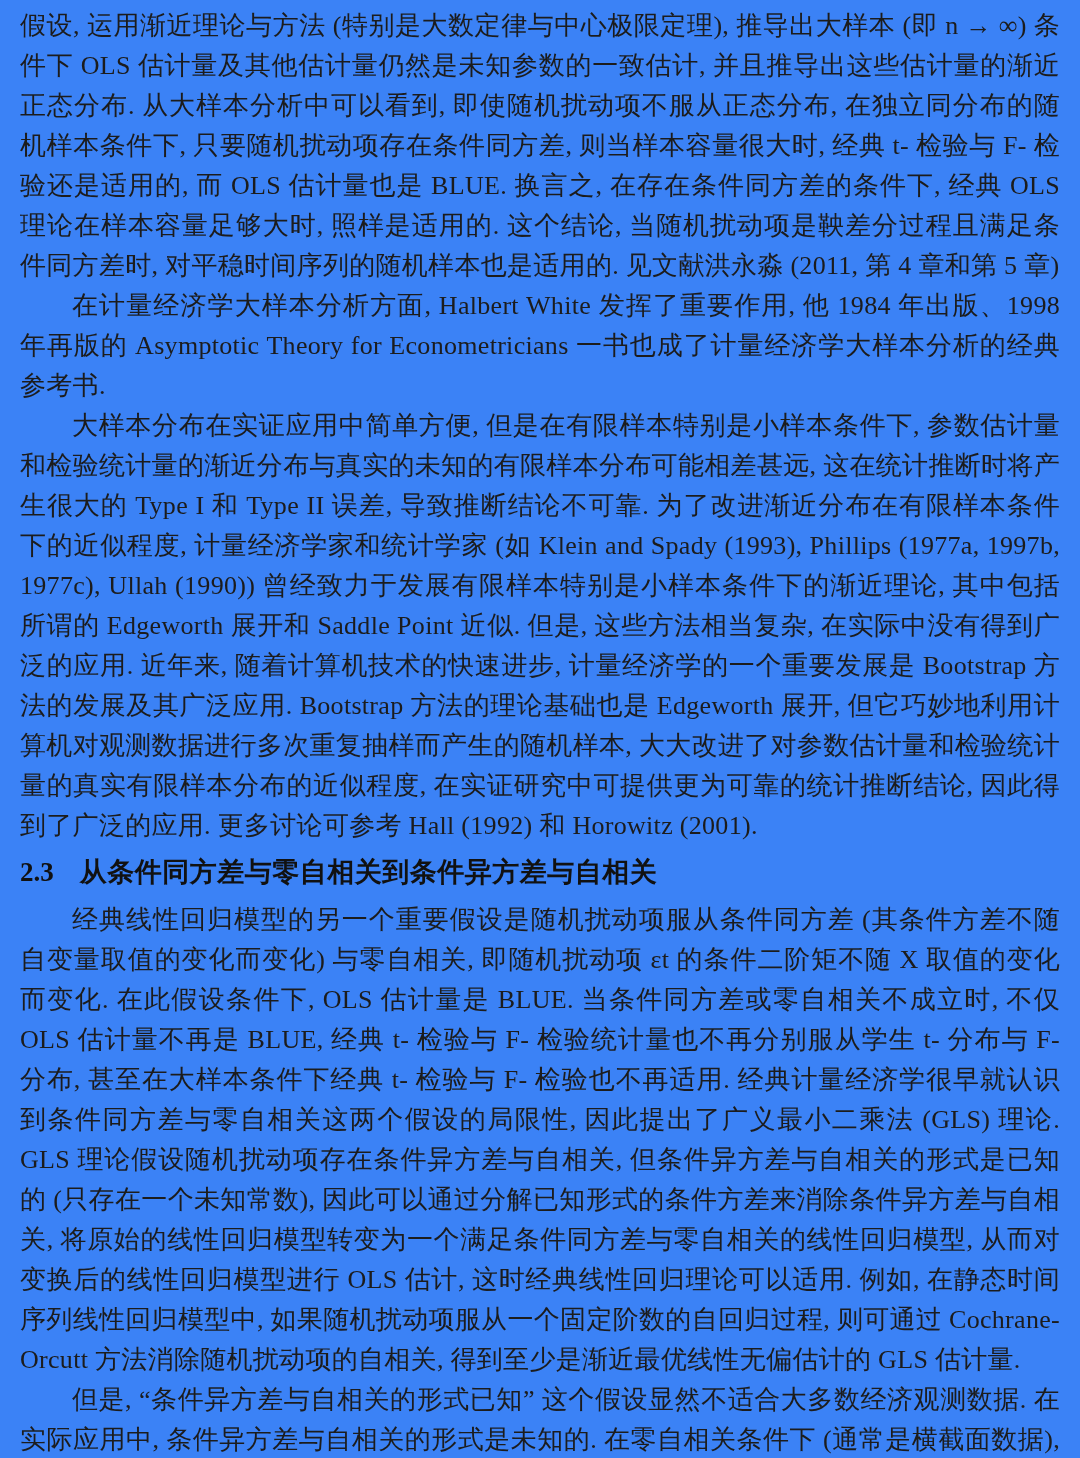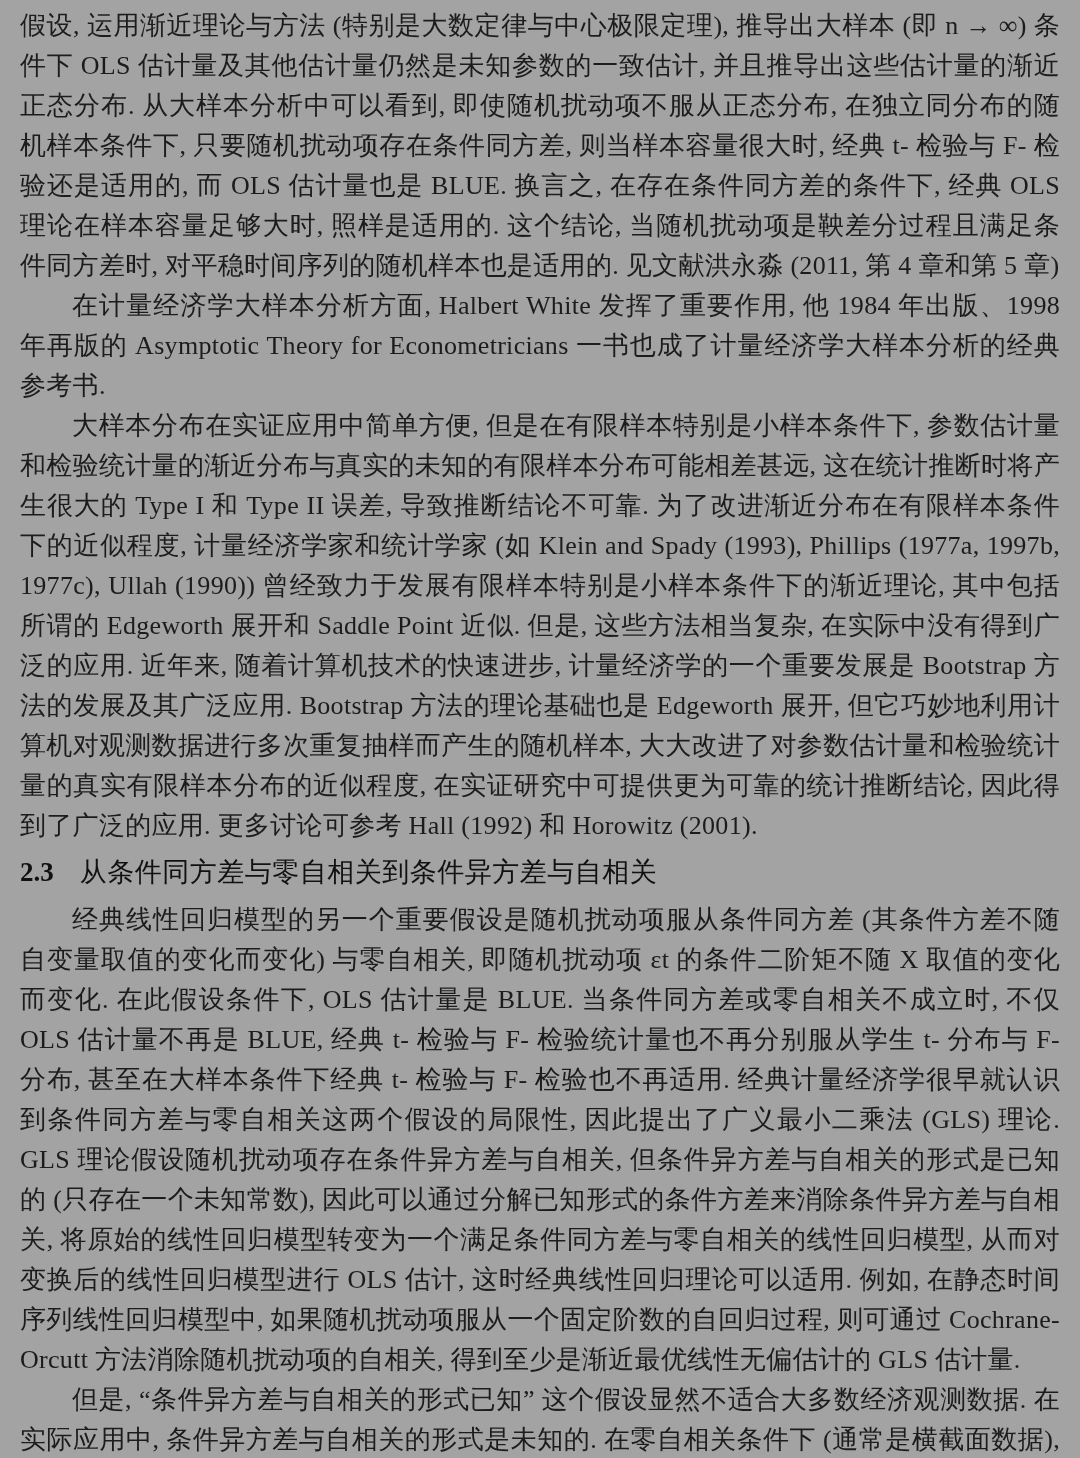--- a/index.html
+++ b/index.html
@@ -5,21 +5,21 @@
   html, body {
     margin: 0;
     padding: 0;
     background: #fbfbf9;
   }
   .page {
     position: relative;
     width: 1080px;
     height: 1458px;
     margin: 0 auto;
-    background: #a3a3a3;
+    background: #3b82f6;
     overflow: hidden;
     box-sizing: border-box;
     padding: 6px 20px 16px 20px;
     font-family: "Liberation Serif", "DejaVu Serif", serif;
     color: #1c1c1c;
   }
   .para {
     margin: 0;
     font-size: 26px;
     line-height: 40px;
@@ -40,21 +40,21 @@
     display: flex;
     align-items: center;
   }
   .section-number {
     font-family: "Liberation Serif", "DejaVu Serif", serif;
     font-weight: bold;
     margin-right: 26px;
   }
   .section-title {
     font-family: "Liberation Sans", "DejaVu Sans", sans-serif;
-    font-weight: normal;
+    font-weight: bold;
     letter-spacing: 0.5px;
   }
 </style>
 </head>
 <body>
 
 <div class="page">
 
   <p class="para">假设, 运用渐近理论与方法 (特别是大数定律与中心极限定理), 推导出大样本 (即 n → ∞) 条件下 OLS 估计量及其他估计量仍然是未知参数的一致估计, 并且推导出这些估计量的渐近正态分布. 从大样本分析中可以看到, 即使随机扰动项不服从正态分布, 在独立同分布的随机样本条件下, 只要随机扰动项存在条件同方差, 则当样本容量很大时, 经典 t- 检验与 F- 检验还是适用的, 而 OLS 估计量也是 BLUE. 换言之, 在存在条件同方差的条件下, 经典 OLS 理论在样本容量足够大时, 照样是适用的. 这个结论, 当随机扰动项是鞅差分过程且满足条件同方差时, 对平稳时间序列的随机样本也是适用的. 见文献洪永淼 (2011, 第 4 章和第 5 章)</p>
 

